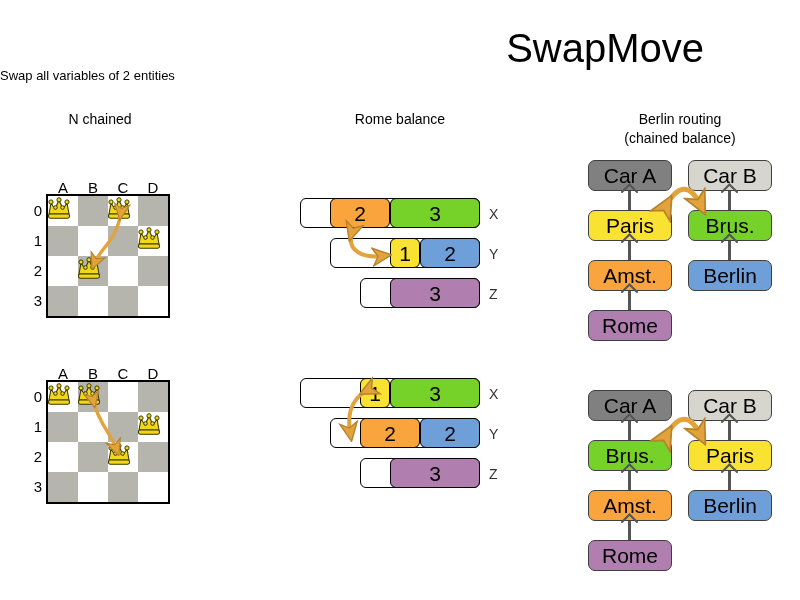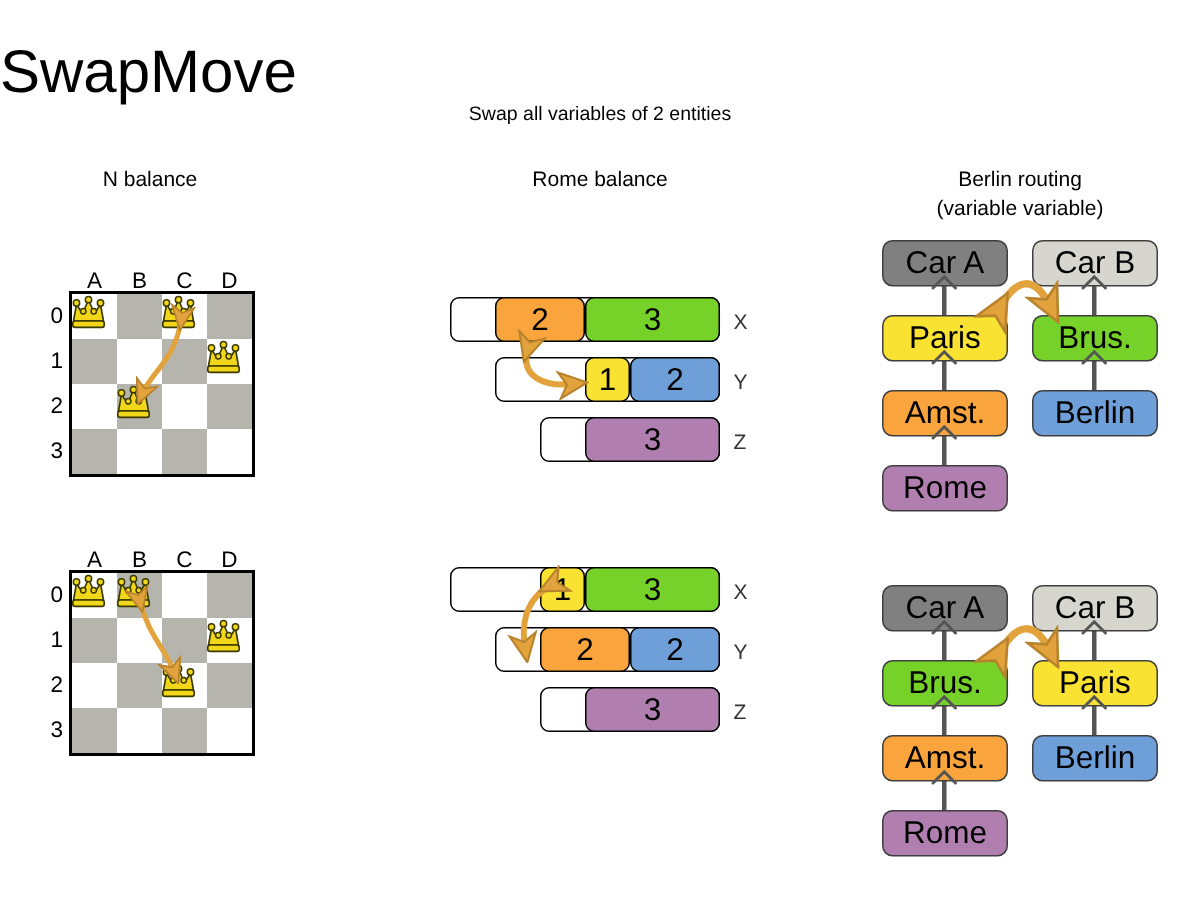--- a/index.html
+++ b/index.html
@@ -5,25 +5,25 @@
   html,body{margin:0;padding:0;}
   body{
     width:800px;height:600px;background:#ffffff;
     font-family:"Liberation Sans", sans-serif;
     color:#000;overflow:hidden;position:relative;
   }
   .abs{position:absolute;}
 
   
   #title{
-    left:0;top:26px;width:704px;text-align:left;
+    left:0;top:26px;width:704px;text-align:right;
     font-size:40px;font-weight:400;line-height:44px;letter-spacing:0px;
   }
   #subtitle{
-    left:0;top:68px;width:800px;text-align:center;
+    left:0;top:68px;width:800px;text-align:left;
     font-size:13px;font-weight:400;line-height:16px;
   }
   .section-title{
     text-align:center;font-size:14px;line-height:19px;
   }
 
   
   .board{border:2px solid #000;display:grid;
          grid-template-columns:repeat(4,30px);
          grid-template-rows:repeat(4,30px);}
@@ -49,24 +49,24 @@
   .vline{position:absolute;width:3px;background:#555;}
 
   svg.ov{position:absolute;left:0;top:0;width:800px;height:600px;pointer-events:none;}
 </style>
 </head>
 <body>
 
 <div class="abs" id="title">SwapMove</div>
 <div class="abs" id="subtitle">Swap all variables of 2 entities</div>
 
-<div class="abs section-title" style="left:20px;top:110px;width:160px;">N balance</div>
+<div class="abs section-title" style="left:20px;top:110px;width:160px;">N chained</div>
 <div class="abs section-title" style="left:320px;top:110px;width:160px;">Rome balance</div>
 <div class="abs section-title" style="left:600px;top:110px;width:160px;">Berlin routing</div>
-<div class="abs section-title" style="left:600px;top:129px;width:160px;">(variable variable)</div>
+<div class="abs section-title" style="left:600px;top:129px;width:160px;">(chained balance)</div>
 
 <div class="abs" id="nq-before" style="left:46px;top:194px;">
   <div class="board">
     <div class="cell light"></div>
     <div class="cell dark"></div>
     <div class="cell light"></div>
     <div class="cell dark"></div>
 
     <div class="cell dark"></div>
     <div class="cell light"></div>

